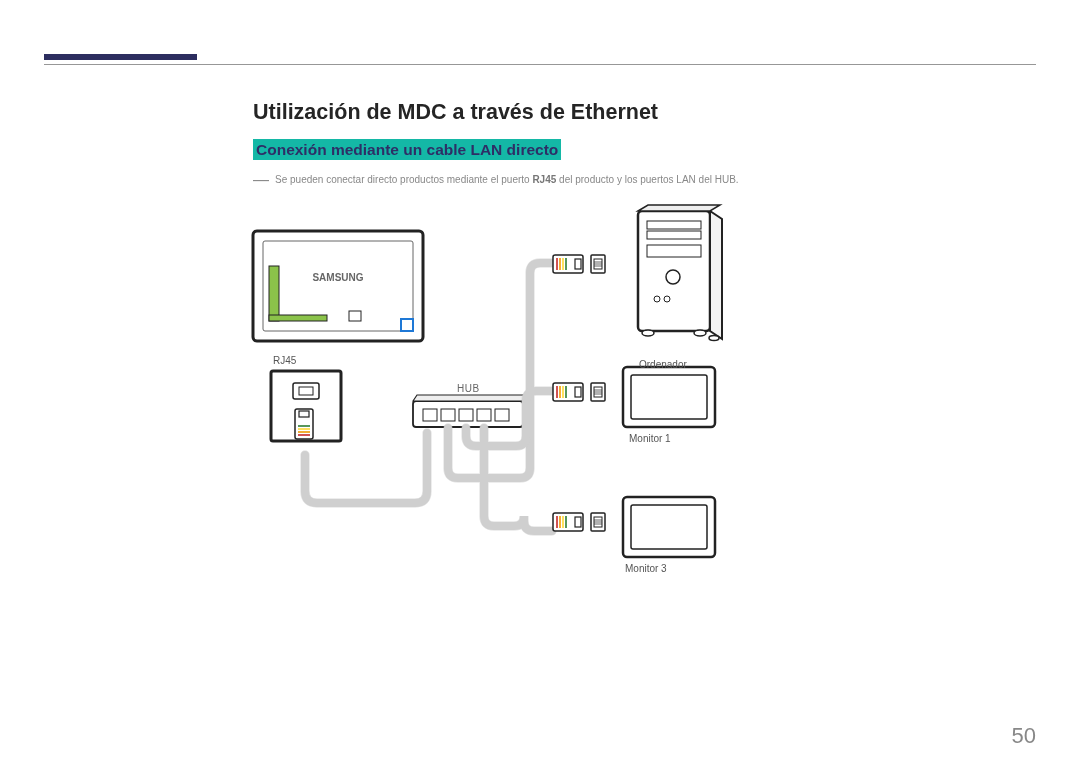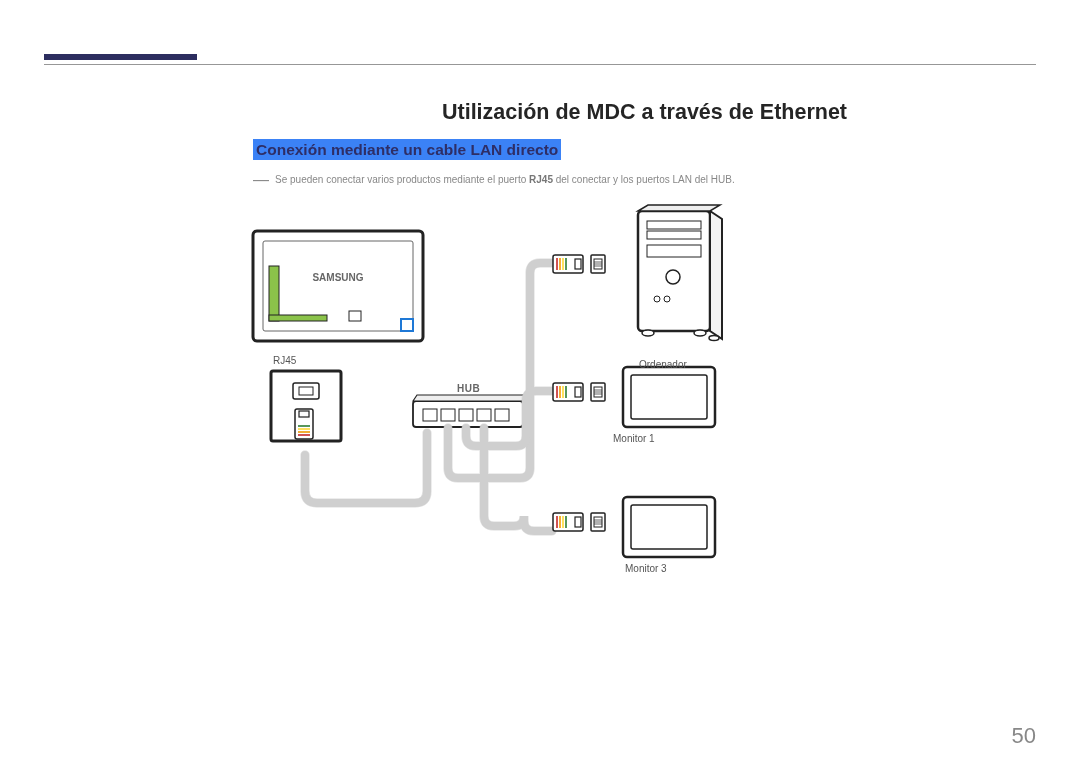--- a/index.html
+++ b/index.html
@@ -34,33 +34,32 @@
     position: absolute;
     top: 100px;
     left: 253px;
     right: 44px;
   }
   h1 {
     font-size: 21.5px;
     font-weight: 700;
     color: #252525;
     margin: 0 0 14px 0;
-    text-align: center;
   }
   .intro {
     font-size: 10.5px;
     line-height: 1.55;
     color: #606060;
     margin: 0 0 18px 0;
   }
   h2 {
     font-size: 15.5px;
     font-weight: 700;
     color: #2e2e66;
-    background: #3b82f6;
+    background: #14b8a6;
     display: inline-block;
     padding: 2px 3px 1px 3px;
     margin: 0 8px 12px 0;
   }
   .note {
     font-size: 10px;
     color: #888888;
     margin: 0 0 6px 0;
     line-height: 1.5;
     position: relative;
@@ -111,21 +110,21 @@
 </head>
 <body>
 
 <div class="tab-bar"></div>
 <div class="hr"></div>
 
 <div class="content">
   <h1>Utilización de MDC a través de Ethernet</h1>
   <h2>Conexión mediante un cable LAN directo</h2>
   <p class="note">
-    <span>Se pueden conectar varios productos mediante el puerto </span><span class="bold">RJ45</span><span> del conectar y los puertos LAN del HUB.</span>
+    <span>Se pueden conectar directo productos mediante el puerto </span><span class="bold">RJ45</span><span> del producto y los puertos LAN del HUB.</span>
   </p>
 
   <div class="diagram">
     <svg viewBox="0 0 720 420">
       <defs>
         <g id="rj45plug">
           <rect x="0" y="0" width="30" height="18" rx="2" fill="#fff" stroke="#222" stroke-width="1.5"></rect>
           <rect x="22" y="4" width="6" height="10" fill="#fff" stroke="#222" stroke-width="1.2"></rect>
           <line x1="4" y1="3" x2="4" y2="15" stroke="#c62828" stroke-width="1.6"></line>
           <line x1="7" y1="3" x2="7" y2="15" stroke="#ef9a00" stroke-width="1.6"></line>
@@ -229,20 +228,20 @@
 
         <use href="#rj45plug" x="300" y="172"></use>
         <use href="#rj45jack" x="338" y="172"></use>
 
         <use href="#rj45plug" x="300" y="302"></use>
         <use href="#rj45jack" x="338" y="302"></use>
       </g>
     </svg>
 
     <div class="dlabel" style="left:20px; top:144px;">RJ45</div>
-    <div class="dlabel hub" style="left:204px; top:172px;font-weight:bold;">HUB</div>
+    <div class="dlabel hub" style="left:204px; top:172px;">HUB</div>
     <div class="dlabel" style="left:386px; top:148px;">Ordenador</div>
-    <div class="dlabel" style="left:360px; top:222px;">Monitor 1</div>
+    <div class="dlabel" style="left:376px; top:222px;">Monitor 1</div>
     <div class="dlabel" style="left:372px; top:352px;">Monitor 3</div>
   </div>
 </div>
 
 <div class="page-number">50</div>
 
 </body></html>

